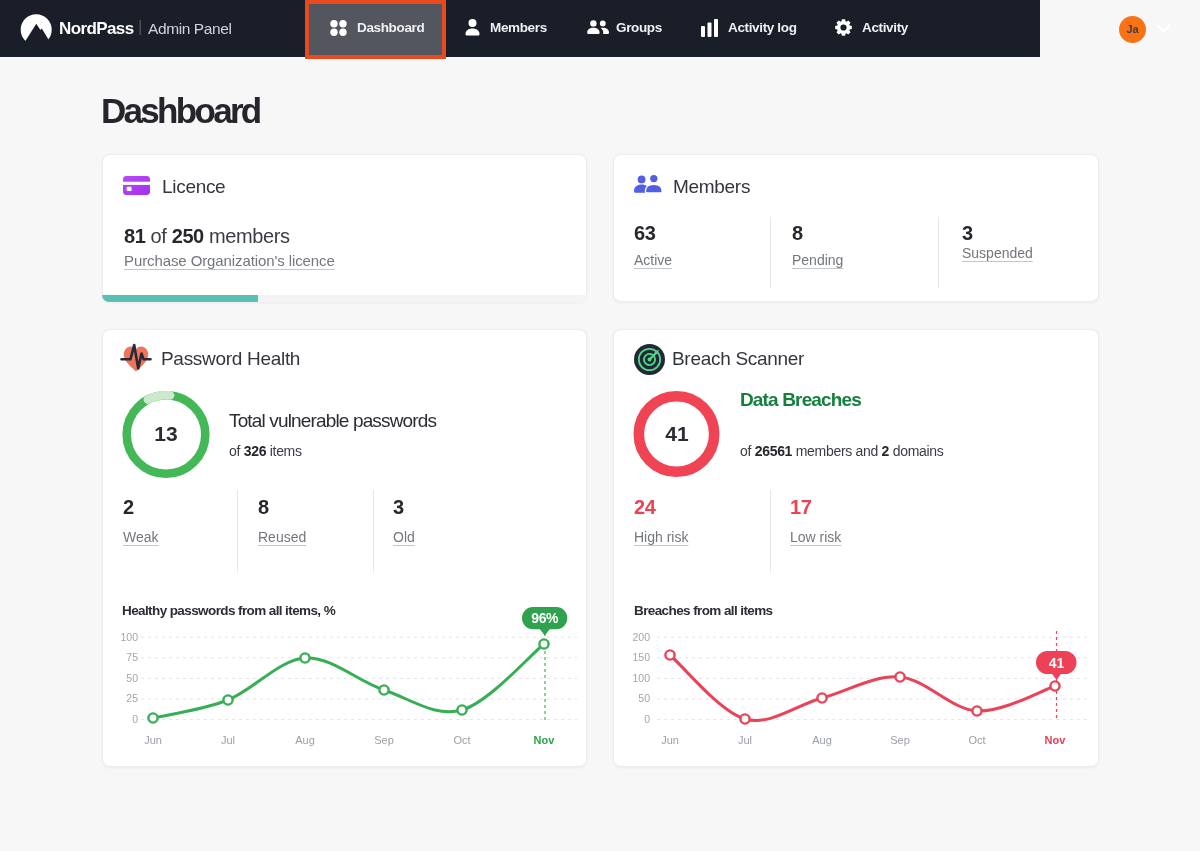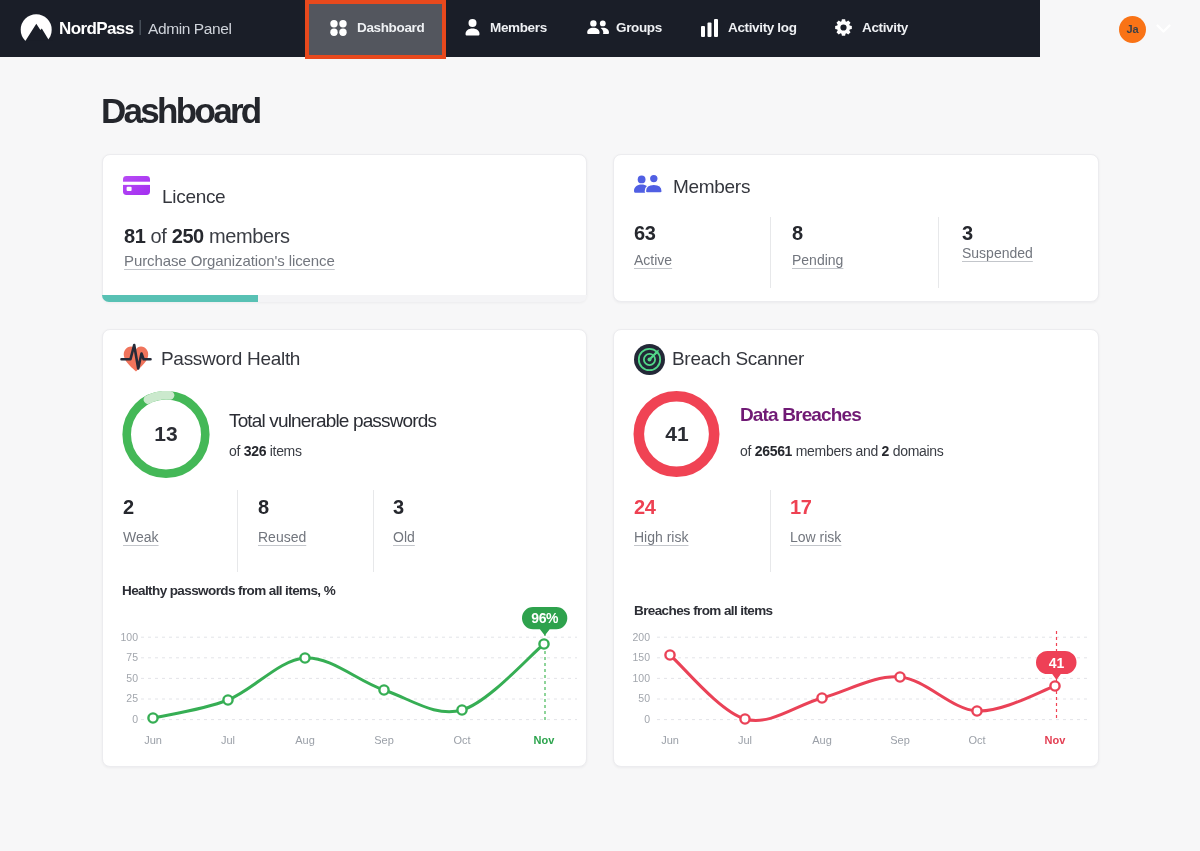--- a/index.html
+++ b/index.html
@@ -78,21 +78,21 @@
   <defs>
       <linearGradient id="pg" x1="0" y1="0" x2="1" y2="1">
     <stop offset="0" stop-color="#b84cf5"></stop>
         <stop offset="1" stop-color="#a32ef0"></stop>
   </linearGradient>
     </defs>
   <rect x="0" y="0" width="27" height="19" rx="3.4" fill="url(#pg)"></rect>
   <rect x="0" y="5.7" width="27" height="3.2" fill="#fff"></rect>
   <rect x="3.6" y="10.8" width="5" height="4.2" rx="1" fill="#fff"></rect>
 </svg>
-<div class="ctitle" style="left:162px;top:186px">Licence</div>
+<div class="ctitle" style="left:162px;top:176px">Licence</div>
 <div class="abs" style="left:124px;top:228px;font-size:20px;letter-spacing:-0.4px;color:#3a3d44;line-height:16px"><b style="color:#26282e">81</b> of <b style="color:#26282e">250</b> members</div>
 <div class="abs lbl" style="left:124px;top:253px;line-height:15px;font-size:15px;letter-spacing:-0.1px">Purchase Organization's licence</div>
 <div class="abs" style="left:102px;top:295px;width:485px;height:7px;background:#f4f4f6;border-radius:0 0 8px 8px"></div>
 <div class="abs" style="left:102px;top:295px;width:156px;height:7px;background:#58c1b4;border-radius:0 0 0 8px"></div>
 
 <div class="card" style="left:613px;top:154px;width:486px;height:148px"></div>
 <svg class="abs" style="left:634px;top:174px" width="29" height="19" viewBox="0 0 29 19">
   <circle cx="7.6" cy="5.4" r="3.9" fill="#505fe3"></circle>
   <path fill="#505fe3" d="M7.6 10.4c-4.4 0-7.6 2.4-7.6 6.5 0 1.2.7 1.9 1.9 1.9h11.4c1.2 0 1.9-.7 1.9-1.9 0-4.1-3.2-6.5-7.6-6.5z"></path>
   <circle cx="19.8" cy="4.6" r="4.4" fill="#505fe3" stroke="#fff" stroke-width="1.4"></circle>
@@ -126,21 +126,21 @@
 
 <div class="abs num" style="left:123px;top:498px;line-height:19px">2</div>
 <div class="abs lbl" style="left:123px;top:530px;line-height:15px">Weak</div>
 <div class="abs num" style="left:258px;top:498px;line-height:19px">8</div>
 <div class="abs lbl" style="left:258px;top:530px;line-height:15px">Reused</div>
 <div class="abs num" style="left:393px;top:498px;line-height:19px">3</div>
 <div class="abs lbl" style="left:393px;top:530px;line-height:15px">Old</div>
 <div class="vline" style="left:237px;top:490px;height:82px"></div>
 <div class="vline" style="left:373px;top:490px;height:82px"></div>
 
-<div class="abs" style="left:122px;top:584px;font-size:13.5px;font-weight:700;letter-spacing:-0.6px;color:#2c2e35;line-height:14px">Healthy passwords from all items, %</div>
+<div class="abs" style="left:122px;top:604px;font-size:13.5px;font-weight:700;letter-spacing:-0.6px;color:#2c2e35;line-height:14px">Healthy passwords from all items, %</div>
 
 <svg class="abs" style="left:102px;top:625px" width="485" height="130" viewBox="0 0 485 130">
   <g stroke="#e3e4e8" stroke-width="1" stroke-dasharray="3 4">
     <line x1="39" y1="12.2" x2="475" y2="12.2"></line>
     <line x1="39" y1="32.8" x2="475" y2="32.8"></line>
     <line x1="39" y1="53.4" x2="475" y2="53.4"></line>
     <line x1="39" y1="74" x2="475" y2="74"></line>
     <line x1="39" y1="94.6" x2="475" y2="94.6"></line>
   </g>
   <g font-size="10.5" fill="#a2a6ad" text-anchor="end">
@@ -183,21 +183,21 @@
   <path fill="#52d889" d="M20.6 8.1 l4.5-2.5 -2 4.7 z"></path>
   <circle cx="15.5" cy="15.5" r="2" fill="#52d889"></circle>
 </svg>
 <div class="ctitle" style="left:672px;top:348px">Breach Scanner</div>
 
 <svg class="abs" style="left:633px;top:391px" width="88" height="88" viewBox="0 0 88 88">
   <circle cx="43.5" cy="43" r="37.7" fill="none" stroke="#f04354" stroke-width="10.6"></circle>
 </svg>
 <div class="abs" style="left:633px;top:424px;width:88px;text-align:center;font-size:21px;font-weight:700;color:#2b2d34;line-height:20px">41</div>
 
-<div class="abs" style="left:740px;top:407px;font-size:19px;font-weight:700;letter-spacing:-0.85px;color:#701a75;line-height:15px">Data Breaches</div>
+<div class="abs" style="left:740px;top:392px;font-size:19px;font-weight:700;letter-spacing:-0.85px;color:#15803d;line-height:15px">Data Breaches</div>
 <div class="abs" style="left:740px;top:446px;font-size:14px;letter-spacing:-0.3px;color:#3a3d44;line-height:11px">of <b style="color:#26282e">26561</b> members and <b style="color:#26282e">2</b> domains</div>
 
 <div class="abs num redtxt" style="left:634px;top:498px;line-height:19px">24</div>
 <div class="abs lbl" style="left:634px;top:530px;line-height:15px">High risk</div>
 <div class="abs num redtxt" style="left:790px;top:498px;line-height:19px">17</div>
 <div class="abs lbl" style="left:790px;top:530px;line-height:15px">Low risk</div>
 <div class="vline" style="left:770px;top:490px;height:82px"></div>
 
 <div class="abs" style="left:634px;top:604px;font-size:13.5px;font-weight:700;letter-spacing:-0.6px;color:#2c2e35;line-height:14px">Breaches from all items</div>
 

